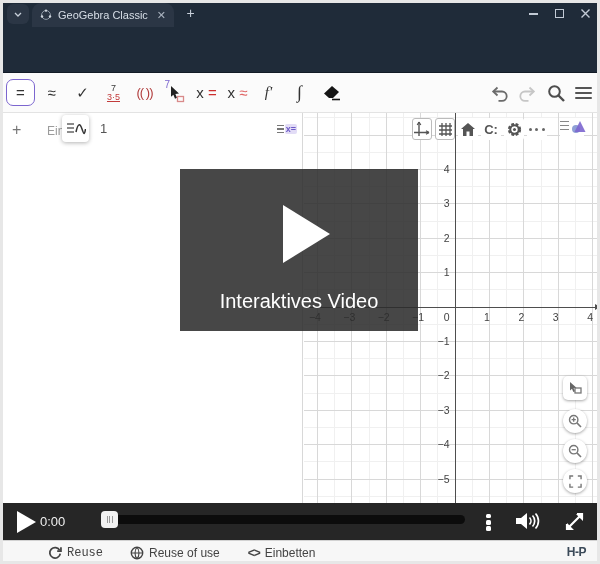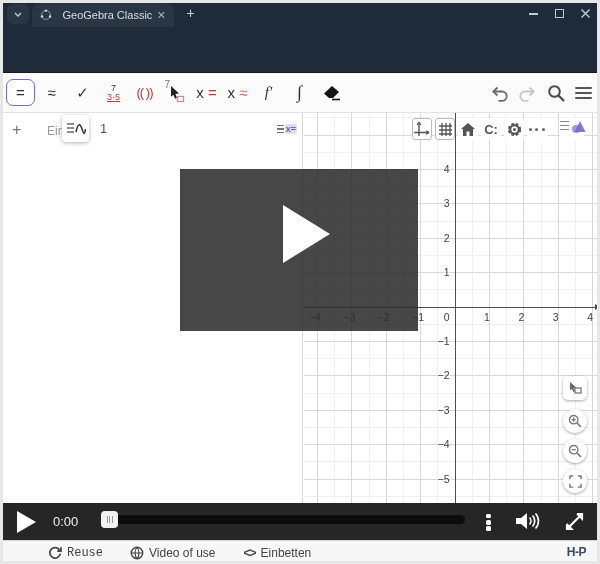--- a/index.html
+++ b/index.html
@@ -8,21 +8,21 @@
   #frame-border { position:absolute; inset:0; border:3px solid #e7e7e7; z-index:99; pointer-events:none; }
 
   
   .chrome { position:absolute; left:0; right:0; background:#1f2b39; }
   #tabstrip { top:0; height:27px; }
   #urlrow   { top:27px; height:25px; }
   #bmrow    { top:52px; height:21px; border-bottom:1px solid #121b26; }
 
   #tab-search-btn { position:absolute; left:7px; top:4px; width:22px; height:20px; border-radius:6px; background:#2b3645; color:#c7cfda; font-size:9px; display:flex; align-items:center; justify-content:center; }
   #active-tab { position:absolute; left:32px; top:3px; width:142px; height:24px; background:#2b3645; border-radius:9px 9px 0 0; display:flex; align-items:center; padding:0 8px; }
-  #tab-title { color:#d7dee7; font-size:11px; margin-left:6px; flex:1; white-space:nowrap; overflow:hidden;text-align:center; }
+  #tab-title { color:#d7dee7; font-size:11px; margin-left:6px; flex:1; white-space:nowrap; overflow:hidden; }
   .tab-close { color:#aab3bf; font-size:11px; line-height:1; }
   #new-tab-btn { position:absolute; left:182px; top:5px; width:17px; height:17px; color:#c7cfda; font-size:14px; text-align:center; line-height:17px; }
   .wincontrols { position:absolute; right:8px; top:0; height:27px; display:flex; align-items:center; gap:13px; }
   .winbtn { width:13px; height:13px; position:relative; }
   .winbtn .bar { position:absolute; left:2px; right:2px; top:6px; height:1.5px; background:#c2cad5; }
   .winbtn .box { position:absolute; left:2px; top:2px; width:9px; height:9px; border:1.5px solid #c2cad5; }
   .winbtn svg { position:absolute; left:1px; top:1px; }
 
   .navicons { position:absolute; top:27px; height:25px; display:flex; align-items:center; gap:8px; left:8px; }
   .navbtn { width:18px; height:18px; display:flex; align-items:center; justify-content:center; font-size:13px; color:#ccd4de; }
@@ -95,21 +95,21 @@
   .fab.square { border-radius:5px; }
 
   
   #video-overlay { position:absolute; left:180px; top:96px; width:238px; height:162px; background:rgba(44,44,44,0.87); z-index:20; }
   #overlay-play { position:absolute; left:calc(50% - 16px); top:36px; width:0; height:0; border-left:47px solid #fff; border-top:29px solid transparent; border-bottom:29px solid transparent; }
   #overlay-title { position:absolute; left:0; right:0; bottom:18px; text-align:center; color:#fff; font-size:20px; font-weight:400; }
 
   
   #player { position:absolute; left:0; top:503px; width:600px; height:37px; background:#262626; }
   #play-btn { position:absolute; left:17px; top:8px; width:0; height:0; border-left:19px solid #fff; border-top:11px solid transparent; border-bottom:11px solid transparent; }
-  #time { position:absolute; left:53px; top:11px; color:#efefef; font-size:13px; }
+  #time { position:absolute; left:40px; top:11px; color:#efefef; font-size:13px; }
   #seek-track { position:absolute; left:103px; top:515px; width:362px; height:9px; background:#0c0c0c; border-radius:5px; }
   #seek-handle { position:absolute; left:-2px; top:-4px; width:17px; height:17px; background:#f2f2f2; border-radius:4px; display:flex; align-items:center; justify-content:center; gap:1.5px; }
   #seek-handle div { width:1px; height:7px; background:#9a9a9a; }
   #player-kebab { position:absolute; left:486px; top:9px; }
   #player-kebab div { width:4.5px; height:4.5px; border-radius:1.5px; background:#fff; margin:1.8px auto; }
   #volume-btn { position:absolute; left:514px; top:8px; }
   #player-fs-btn { position:absolute; left:564px; top:8px; }
 
   
   #footer { position:absolute; left:0; top:540px; width:600px; height:24px; background:#f7f7f7; border-top:1px solid #d2d2d2; display:flex; align-items:center; }
@@ -478,20 +478,21 @@
       </div>
       <div class="fab" style="top:356px;">
         <svg width="13" height="13" viewBox="0 0 14 14">
           <path d="M1 4.5 V1 H4.5 M9.5 1 H13 V4.5 M13 9.5 V13 H9.5 M4.5 13 H1 V9.5" fill="none" stroke="#777" stroke-width="1.5"></path>
         </svg>
       </div>
     </div>
 
     <div id="video-overlay">
       <div id="overlay-play"></div>
+      <div id="overlay-title">Interaktives Video</div>
     </div>
   </div>
 
   <div id="player">
     <div id="play-btn"></div>
     <div id="time">0:00</div>
     <div id="player-kebab">
         <div></div>
         <div></div>
         <div></div>
@@ -523,21 +524,21 @@
         <path d="M13.4 5 A6 6 0 1 0 14 8.6" fill="none" stroke="#434343" stroke-width="2"></path>
         <path d="M14.8 1.5 V5.8 H10.5" fill="none" stroke="#434343" stroke-width="2"></path>
       </svg>
       <span>Reuse</span>
     </div>
     <div class="footitem" id="foot-rights">
       <svg width="14" height="14" viewBox="0 0 16 16">
         <circle cx="8" cy="8" r="6.5" fill="none" stroke="#434343" stroke-width="1.6"></circle>
         <path d="M1.5 8 H14.5 M8 1.5 C5 4, 5 12, 8 14.5 M8 1.5 C11 4, 11 12, 8 14.5" fill="none" stroke="#434343" stroke-width="1.3"></path>
       </svg>
-      <span>Video of use</span>
+      <span>Reuse of use</span>
     </div>
     <div class="footitem" id="foot-embed">
       <span class="embed-sym">&lt;&gt;</span>
       <span>Einbetten</span>
     </div>
     <div id="h5p-logo">H-P</div>
   </div>
 </div>
 
 </body></html>

